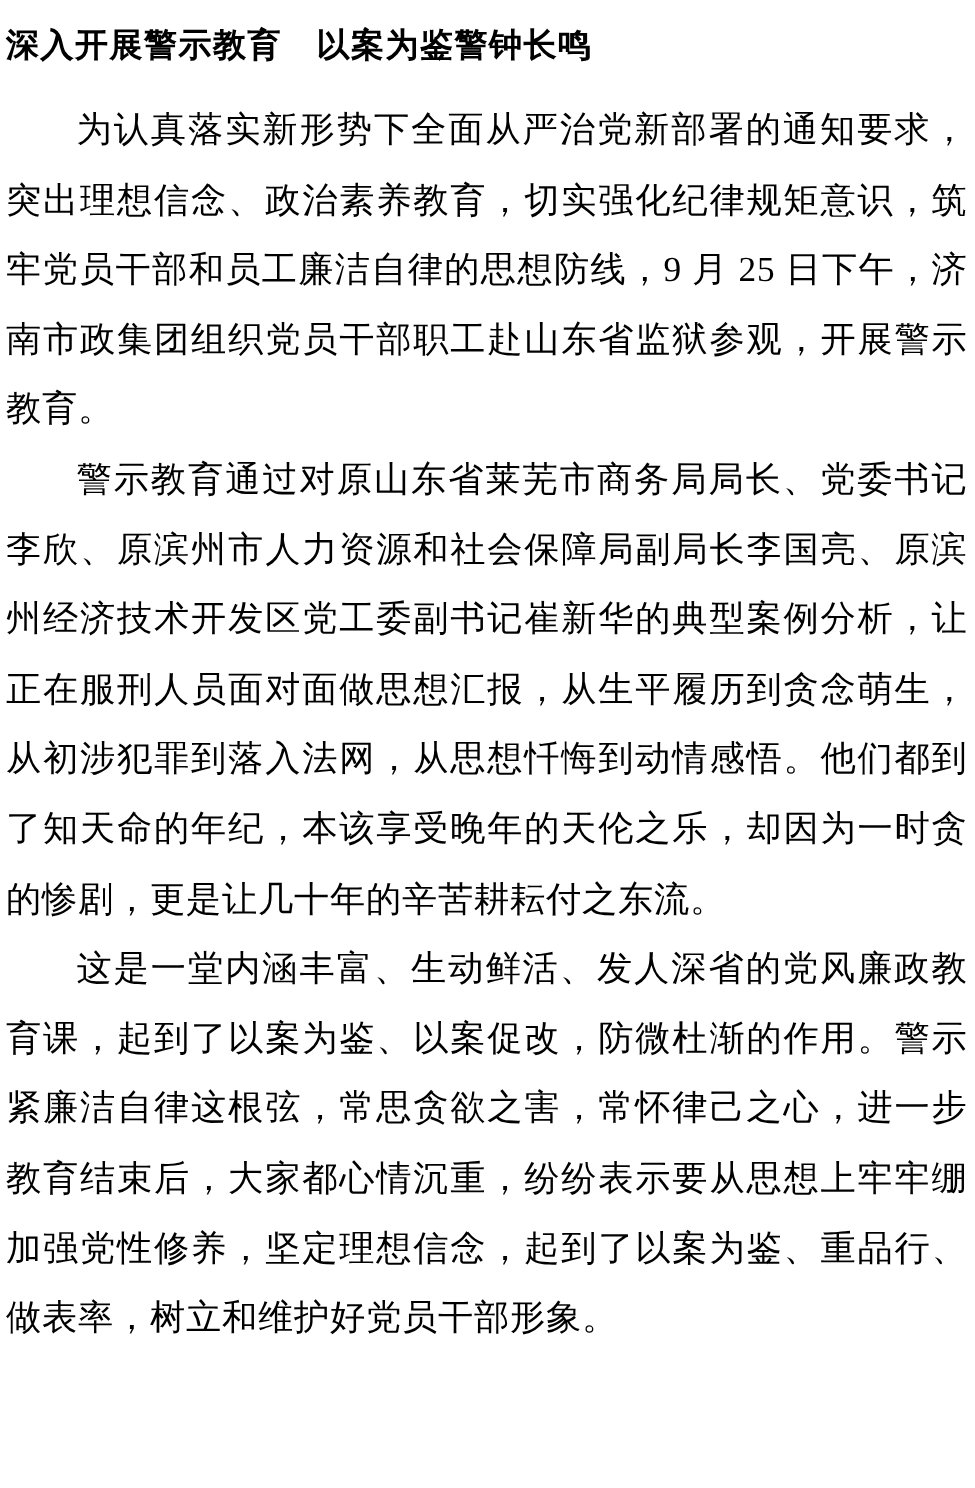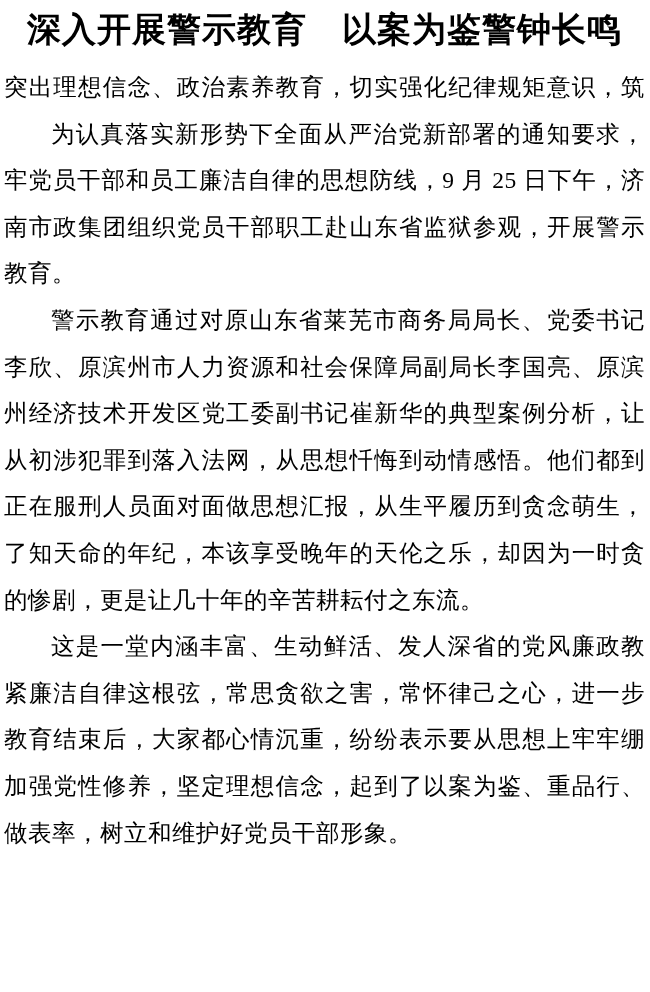--- a/index.html
+++ b/index.html
@@ -12,24 +12,23 @@
     height: 992px;
     overflow: hidden;
     font-family: "Liberation Serif", serif;
     color: #000000;
   }
   .doc {
     padding: 2px 5px 0 4px;
   }
   .title {
     margin: 8px 0 14px 0;
-    font-size: 34px;
+    font-size: 22px;
     line-height: 40px;
     font-weight: 700;
-    text-align: center;
     letter-spacing: 1px;
     white-space: nowrap;
   }
   .para {
     margin: 0;
   }
   .line {
     font-size: 23.5px;
     line-height: 46.6px;
     height: 46.6px;
@@ -46,38 +45,39 @@
   }
 </style>
 </head>
 <body>
 
 <div class="doc">
 
   <h1 class="title">深入开展警示教育　以案为鉴警钟长鸣</h1>
 
   <div class="para">
+    <div class="line first">为认真落实新形势下全面从严治党新部署的通知要求，</div>
     <div class="line">突出理想信念、政治素养教育，切实强化纪律规矩意识，筑</div>
-    <div class="line first">为认真落实新形势下全面从严治党新部署的通知要求，</div>
     <div class="line">牢党员干部和员工廉洁自律的思想防线，9 月 25 日下午，济</div>
     <div class="line">南市政集团组织党员干部职工赴山东省监狱参观，开展警示</div>
     <div class="line plast">教育。</div>
   </div>
 
   <div class="para">
     <div class="line first">警示教育通过对原山东省莱芜市商务局局长、党委书记</div>
     <div class="line">李欣、原滨州市人力资源和社会保障局副局长李国亮、原滨</div>
     <div class="line">州经济技术开发区党工委副书记崔新华的典型案例分析，让</div>
+    <div class="line">正在服刑人员面对面做思想汇报，从生平履历到贪念萌生，</div>
     <div class="line">从初涉犯罪到落入法网，从思想忏悔到动情感悟。他们都到</div>
-    <div class="line">正在服刑人员面对面做思想汇报，从生平履历到贪念萌生，</div>
     <div class="line">了知天命的年纪，本该享受晚年的天伦之乐，却因为一时贪</div>
     <div class="line plast">的惨剧，更是让几十年的辛苦耕耘付之东流。</div>
   </div>
 
   <div class="para">
     <div class="line first">这是一堂内涵丰富、生动鲜活、发人深省的党风廉政教</div>
+    <div class="line">育课，起到了以案为鉴、以案促改，防微杜渐的作用。警示</div>
     <div class="line">紧廉洁自律这根弦，常思贪欲之害，常怀律己之心，进一步</div>
     <div class="line">教育结束后，大家都心情沉重，纷纷表示要从思想上牢牢绷</div>
     <div class="line">加强党性修养，坚定理想信念，起到了以案为鉴、重品行、</div>
     <div class="line plast">做表率，树立和维护好党员干部形象。</div>
   </div>
 
 </div>
 
 </body></html>

